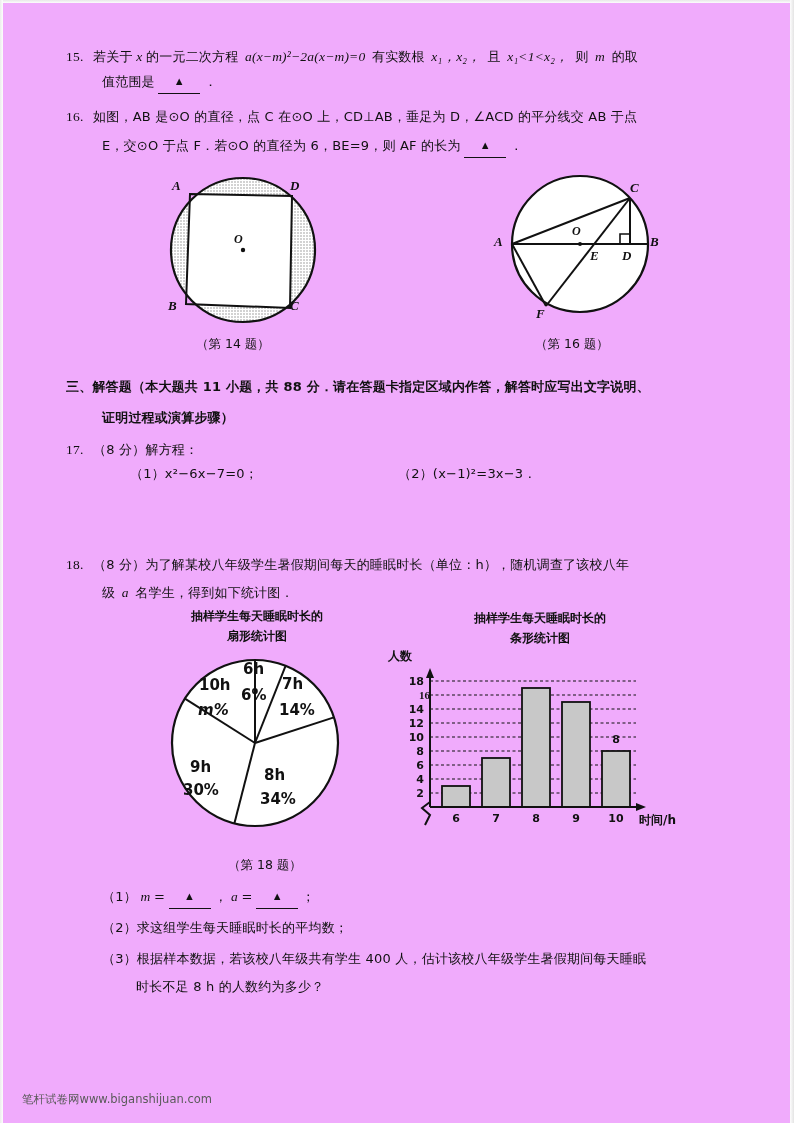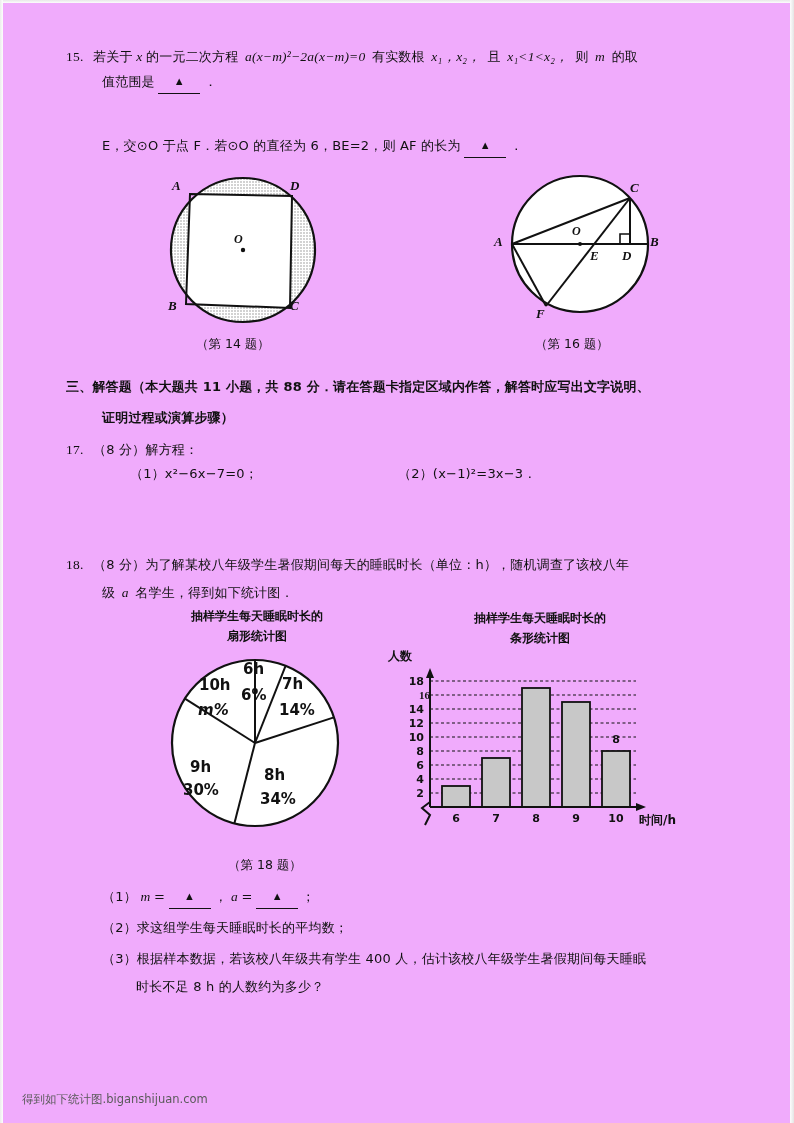--- a/index.html
+++ b/index.html
@@ -128,22 +128,26 @@
     <span class="cn">则</span>
     <span class="it" style="margin:0 3px;">m</span>
     <span class="cn">的取</span>
   </div>
   <div class="qline" style="left:102px;top:69px;">
     <span class="cn">值范围是</span>
     <span class="blank"><span class="tri">▲</span></span>
     <span class="cn">．</span>
   </div>
 
+  <div class="qline" style="left:66px;top:104px;">
+    <span class="num">16.</span>
+    <span class="cn" style="margin-left:6px;">如图，AB 是⊙O 的直径，点 C 在⊙O 上，CD⊥AB，垂足为 D，∠ACD 的平分线交 AB 于点</span>
+  </div>
   <div class="qline" style="left:102px;top:133px;">
-    <span class="cn">E，交⊙O 于点 F．若⊙O 的直径为 6，BE=2，则 AF 的长为</span>
+    <span class="cn">E，交⊙O 于点 F．若⊙O 的直径为 6，BE=9，则 AF 的长为</span>
     <span class="blank"><span class="tri">▲</span></span>
     <span class="cn">．</span>
   </div>
 
   <div style="position:absolute;left:138px;top:172px;">
     <svg width="210" height="160" viewBox="0 0 210 160">
       <defs>
         <pattern id="shade" width="3" height="3" patternUnits="userSpaceOnUse">
           <rect width="3" height="3" fill="#ffffff"></rect>
           <circle cx="1" cy="1" r="0.8" fill="#9a9a9a"></circle>
@@ -328,14 +332,14 @@
     <span class="cn">（2）求这组学生每天睡眠时长的平均数；</span>
   </div>
   <div class="qline" style="left:102px;top:946px;">
     <span class="cn">（3）根据样本数据，若该校八年级共有学生 400 人，估计该校八年级学生暑假期间每天睡眠</span>
   </div>
   <div class="qline" style="left:136px;top:974px;">
     <span class="cn">时长不足 8 h 的人数约为多少？</span>
   </div>
 
 
-  <div class="watermark">得到如下统计图.biganshijuan.com</div>
+  <div class="watermark">笔杆试卷网www.biganshijuan.com</div>
 </div>
 
 </body></html>

